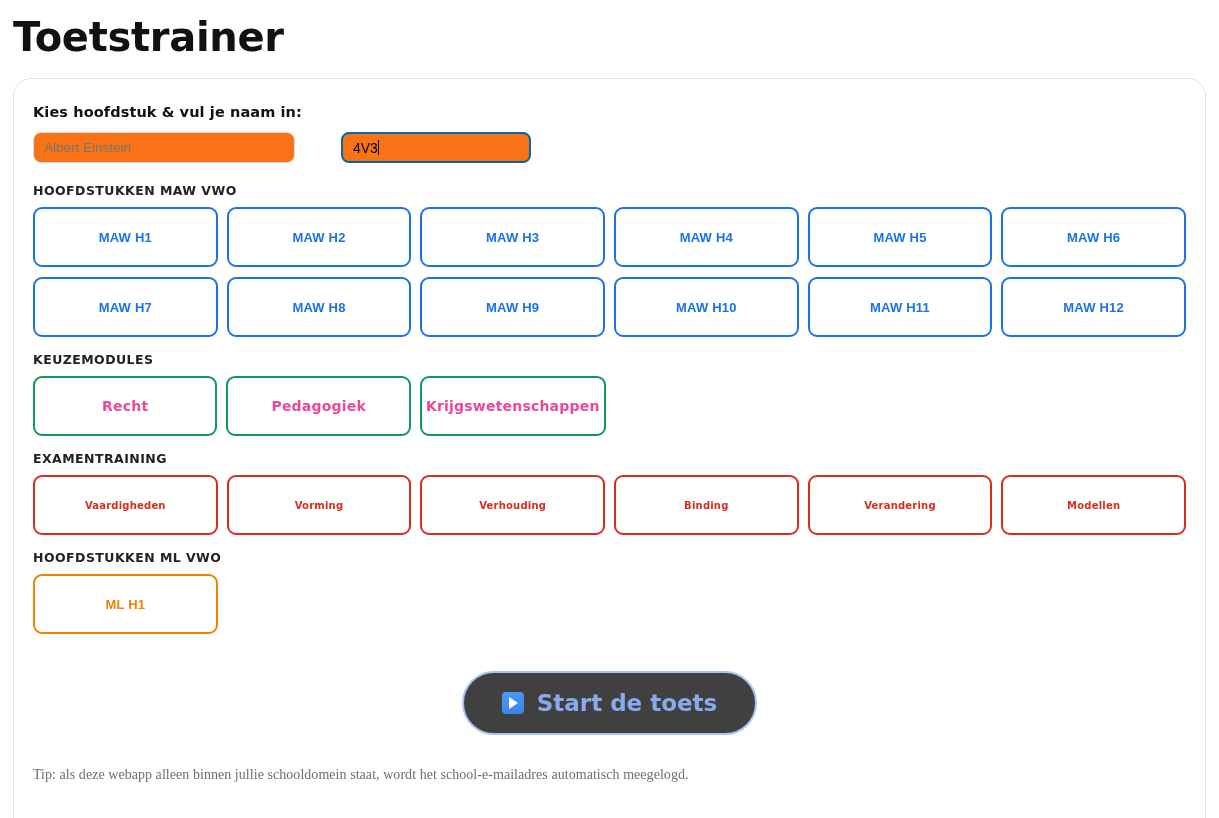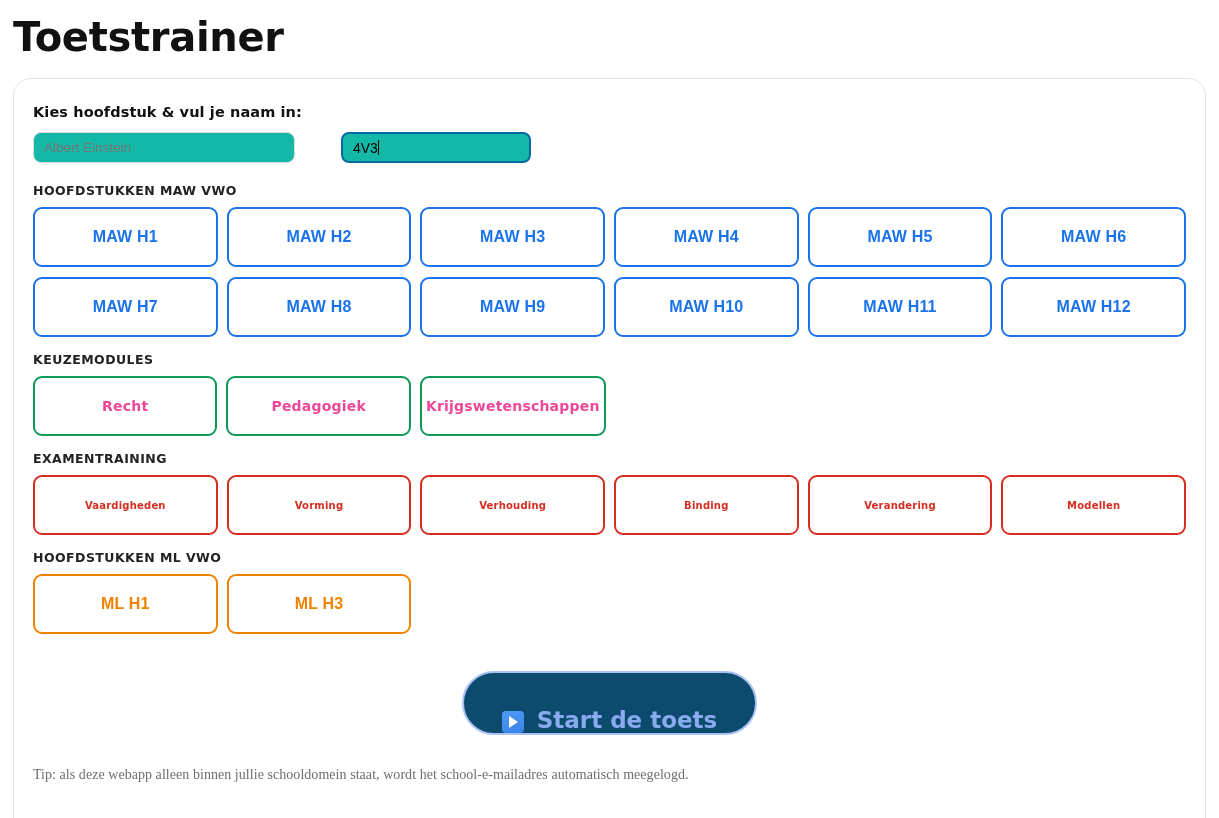--- a/index.html
+++ b/index.html
@@ -56,21 +56,21 @@
   }
   .text-input {
     box-sizing: border-box;
     height: 31px;
     border-radius: 8px;
     font-family: "Liberation Sans", sans-serif;
     font-size: 13.5px;
     padding: 0 10px;
     outline: none;
     color: #3c4043;
-    background: #14b8a6;
+    background: #f97316;
   }
   .text-input.name {
     width: 262px;
     border: 1px solid #dadce0;
     color: #3c4043;
   }
   .text-input.klas {
     width: 190px;
     border: 2px solid #0369a1;
     color: #000;
@@ -109,21 +109,21 @@
   .btn-grid.short-3 { grid-template-columns: repeat(6, 1fr); }
 
   .chip {
     box-sizing: border-box;
     height: 60px;
     border-radius: 9px;
     background: #ffffff;
     border: 2px solid #1a73e8;
     color: #1a73e8;
     font-family: "Liberation Sans", sans-serif;
-    font-size: 16px;
+    font-size: 13px;
     font-weight: bold;
     letter-spacing: 0.2px;
     display: flex;
     align-items: center;
     justify-content: center;
     cursor: pointer;
     text-align: center;
     padding: 0 4px;
   }
   .chip.blue   { border-color: #1a73e8; color: #1a73e8; }
@@ -135,27 +135,27 @@
     display: flex;
     justify-content: center;
     margin-top: 37px;
   }
   .start-btn {
     box-sizing: border-box;
     height: 64px;
     padding: 0 38px;
     border-radius: 34px;
     border: 2px solid #a9c3f5;
-    background: #0c4a6e;
+    background: #404040;
     color: #8aaaf0;
     font-family: "DejaVu Sans", sans-serif;
     font-size: 23px;
     font-weight: bold;
     display: flex;
-    align-items: flex-end;
+    align-items: center;
     gap: 13px;
     cursor: default;
   }
   .play-emoji {
     display: inline-block;
     width: 22px;
     height: 22px;
     border-radius: 4px;
     background: linear-gradient(160deg, #4f9bf7 0%, #3b82e8 100%);
     position: relative;
@@ -225,21 +225,20 @@
     <div class="chip red">Vorming</div>
     <div class="chip red">Verhouding</div>
     <div class="chip red">Binding</div>
     <div class="chip red">Verandering</div>
     <div class="chip red">Modellen</div>
   </div>
 
   <div class="section-title">HOOFDSTUKKEN ML VWO</div>
   <div class="btn-grid">
     <div class="chip orange">ML H1</div>
-    <div class="chip orange">ML H3</div>
   </div>
 
   <div class="start-wrap">
     <div class="start-btn">
       <span class="play-emoji"></span>
       <span>Start de toets</span>
     </div>
   </div>
 
   <div class="tip">Tip: als deze webapp alleen binnen jullie schooldomein staat, wordt het school-e-mailadres automatisch meegelogd.</div>

